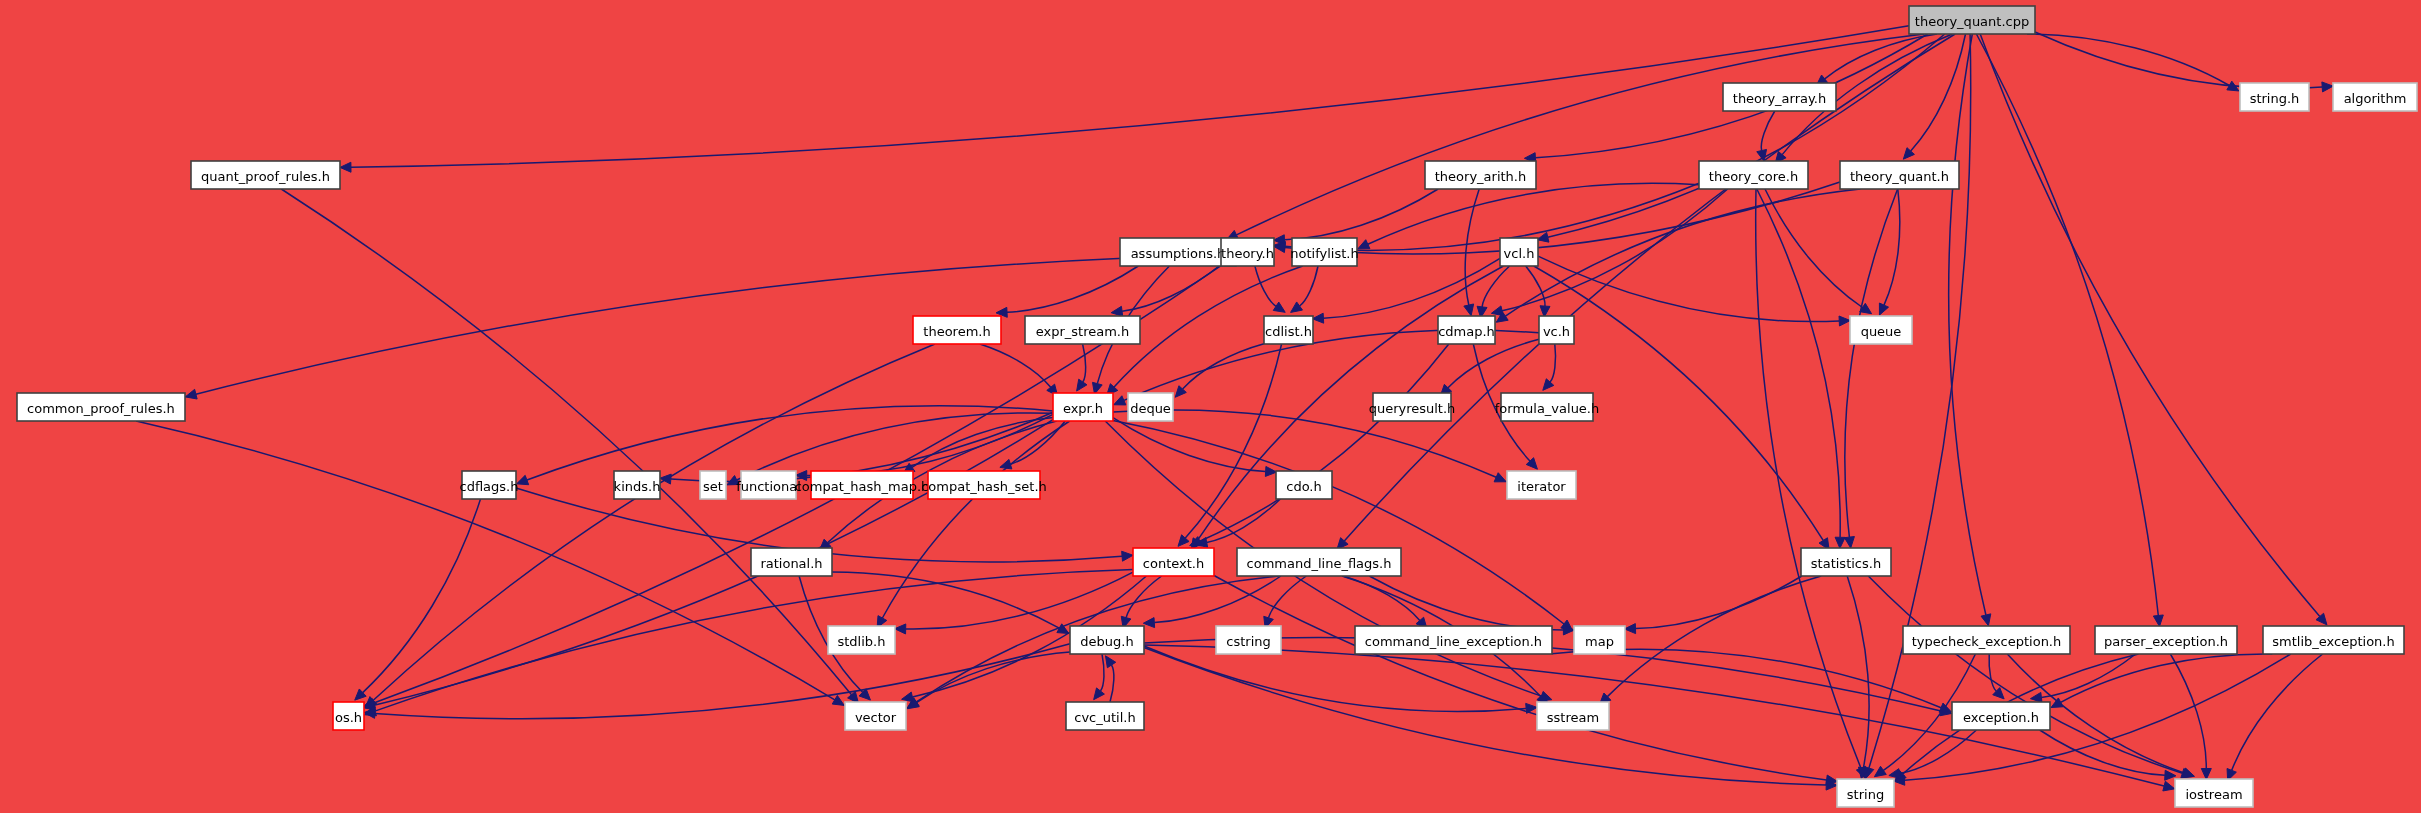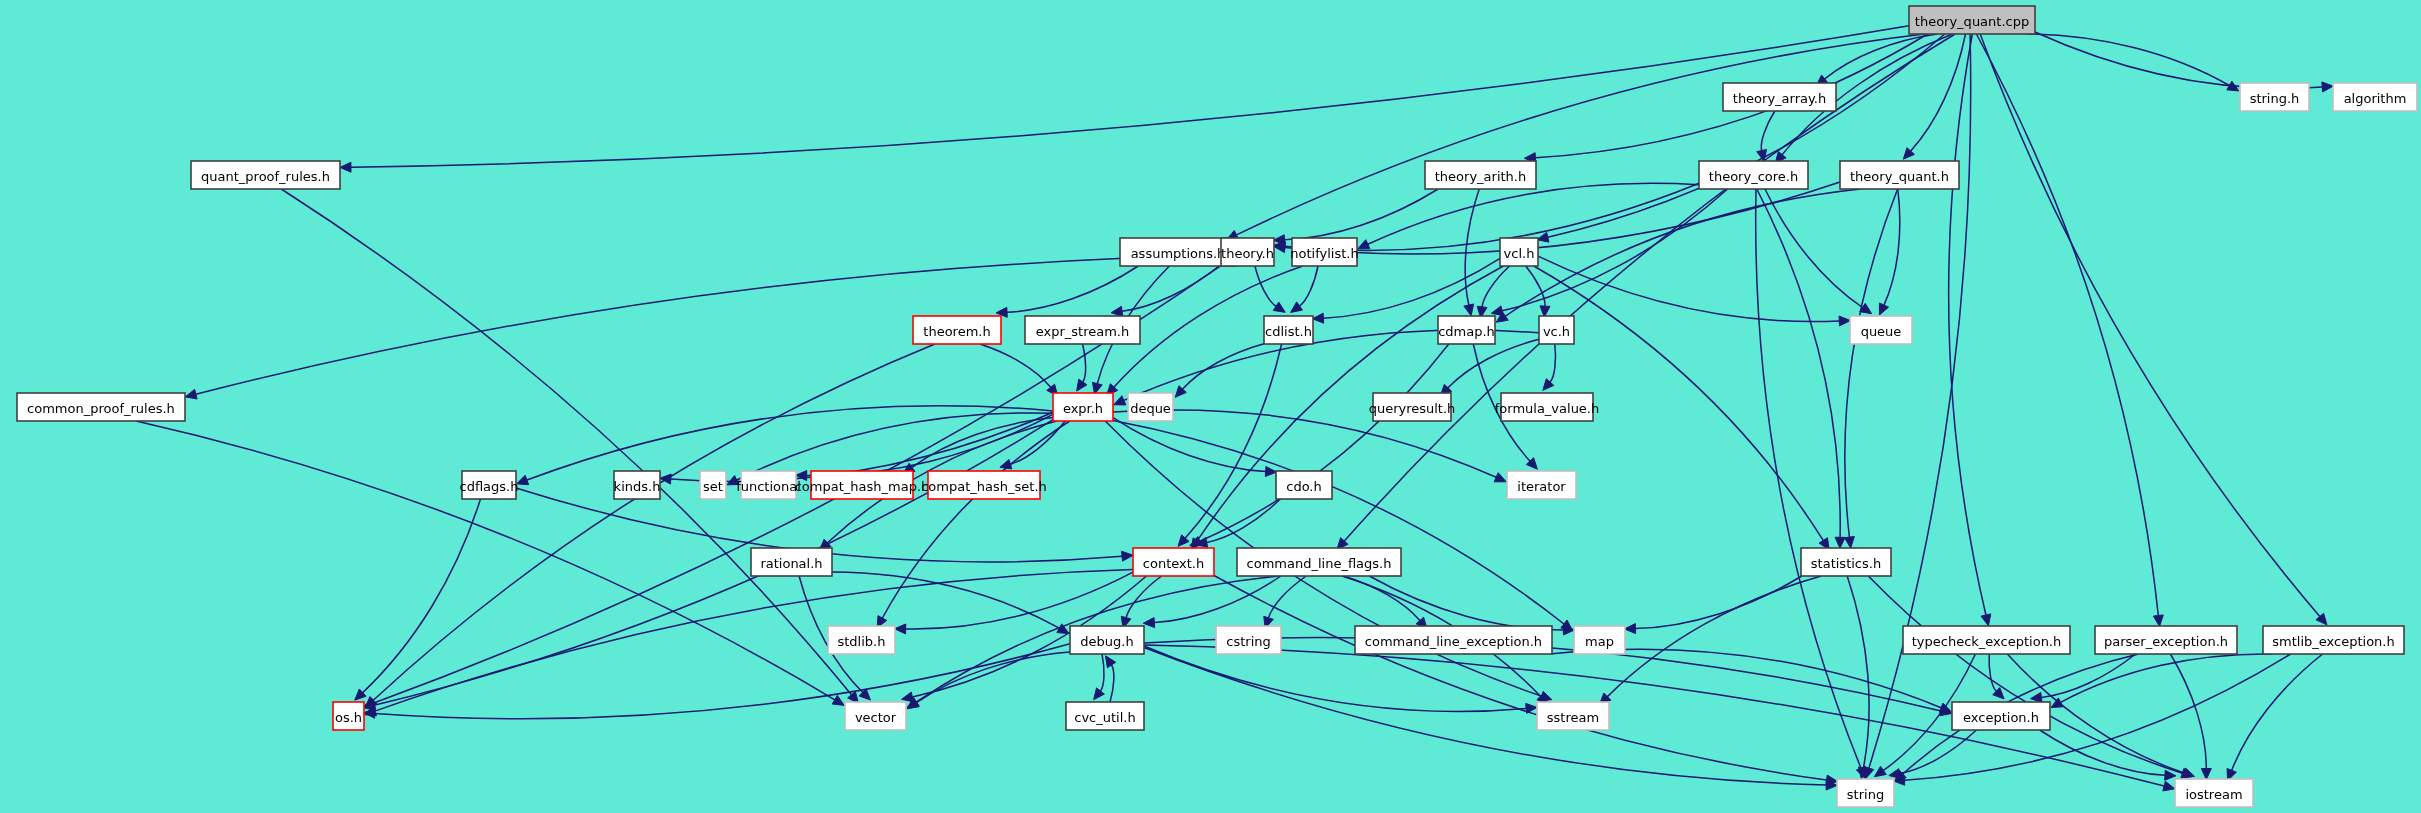--- a/index.html
+++ b/index.html
@@ -1,16 +1,16 @@
 <!DOCTYPE html>
 <html><head>
 <meta charset="utf-8">
 <style>
   html, body { margin: 0; padding: 0; background: #fcfffc; }
-  #canvas-wrap { position: relative; width: 2421px; height: 813px; background: #5eead4; overflow: hidden; }
+  #canvas-wrap { position: relative; width: 2421px; height: 813px; background: #ef4444; overflow: hidden; }
   svg#graph { position: absolute; left: 0; top: 0; width: 2421px; height: 813px; }
   .node rect { stroke-width: 1.6; }
   .node text { font-family: "DejaVu Sans", sans-serif; font-size: 13px; fill: #000; dominant-baseline: central; text-anchor: middle; }
   .edge path { fill: none; stroke: #191970; stroke-width: 1.5; }
   .edge polygon { fill: #191970; stroke: #191970; }
 </style>
 </head>
 <body>
 
 <div id="canvas-wrap">

